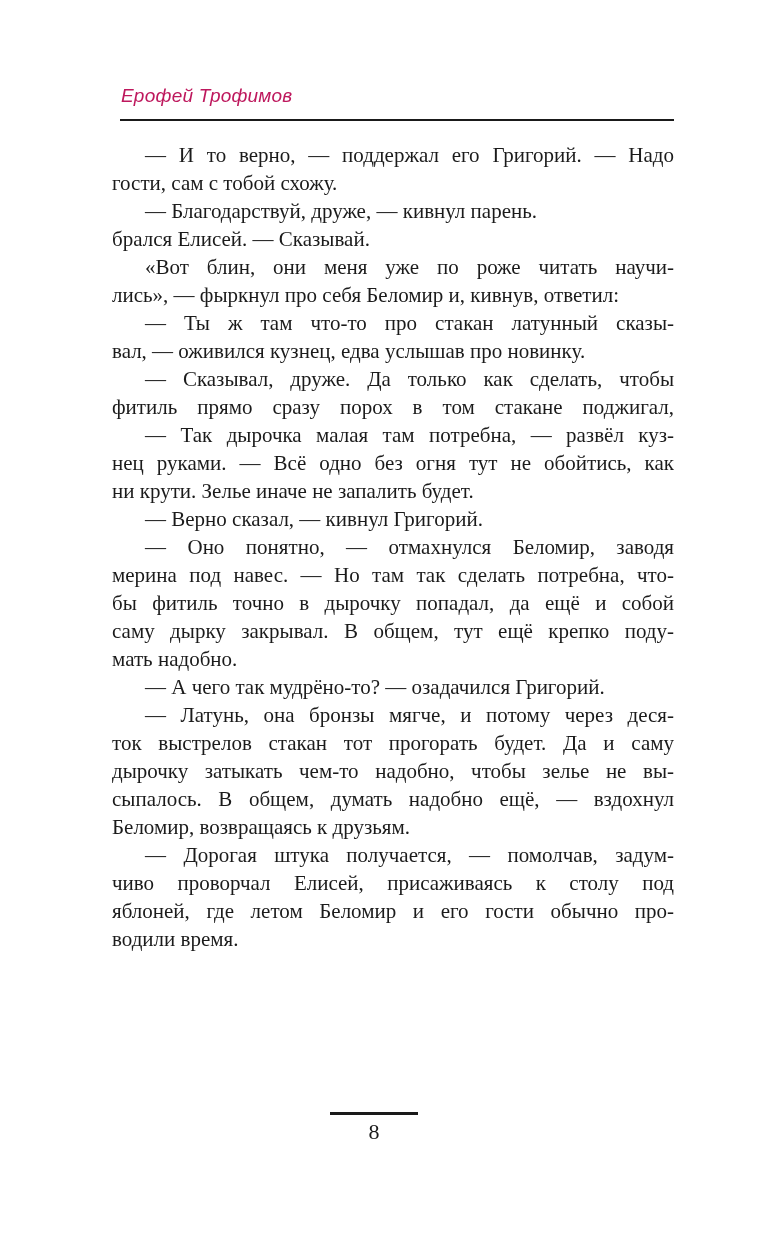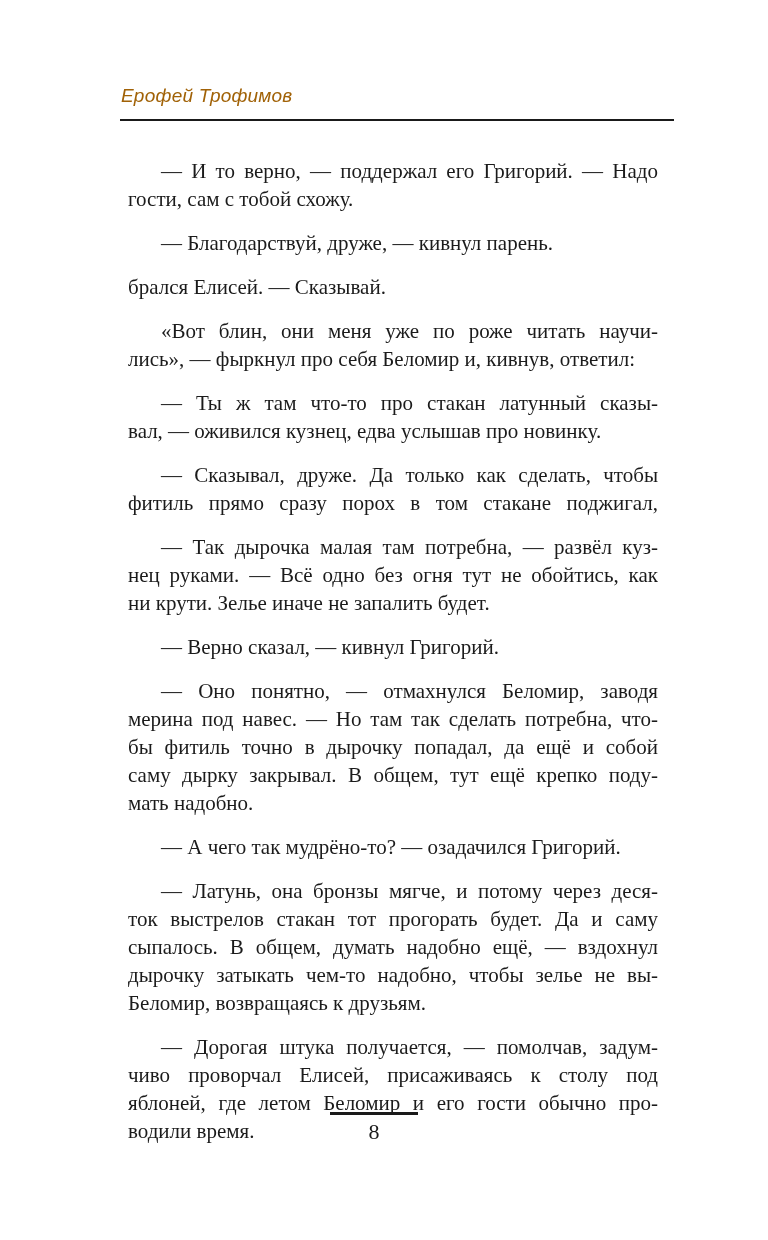--- a/index.html
+++ b/index.html
@@ -15,40 +15,40 @@
   }
   .running-head {
     position: absolute;
     left: 121px;
     top: 84px;
     width: 553px;
     font-family: "Liberation Sans", "DejaVu Sans", sans-serif;
     font-style: italic;
     font-size: 19px;
     line-height: 24px;
-    color: #a16207;
+    color: #be185d;
     letter-spacing: 0.2px;
   }
   .header-rule {
     position: absolute;
     left: 120px;
     top: 119px;
     width: 554px;
     height: 2px;
     background: #1a1a1a;
   }
   .body-text {
     position: absolute;
     left: 112px;
     top: 141px;
     width: 562px;
     font-size: 21px;
     line-height: 28px;
   }
-  .para { margin: 16px; }
+  .para { margin: 0; }
   .line {
     text-align: justify;
     text-align-last: justify;
     white-space: normal;
   }
   .line.first { text-indent: 33px; }
   .line.last { text-align-last: left; }
   .footer {
     position: absolute;
     left: 330px;
@@ -114,22 +114,22 @@
         <div class="line">бы фитиль точно в дырочку попадал, да ещё и собой</div>
         <div class="line">саму дырку закрывал. В общем, тут ещё крепко поду-</div>
         <div class="line last">мать надобно.</div>
       </div>
       <div class="para">
         <div class="line first last">— А чего так мудрёно-то? — озадачился Григорий.</div>
       </div>
       <div class="para">
         <div class="line first">— Латунь, она бронзы мягче, и потому через деся-</div>
         <div class="line">ток выстрелов стакан тот прогорать будет. Да и саму</div>
+        <div class="line">дырочку затыкать чем-то надобно, чтобы зелье не вы-</div>
         <div class="line">сыпалось. В общем, думать надобно ещё, — вздохнул</div>
-        <div class="line">дырочку затыкать чем-то надобно, чтобы зелье не вы-</div>
         <div class="line last">Беломир, возвращаясь к друзьям.</div>
       </div>
       <div class="para">
         <div class="line first">— Дорогая штука получается, — помолчав, задум-</div>
         <div class="line">чиво проворчал Елисей, присаживаясь к столу под</div>
         <div class="line">яблоней, где летом Беломир и его гости обычно про-</div>
         <div class="line last">водили время.</div>
       </div>
     </div>
 

